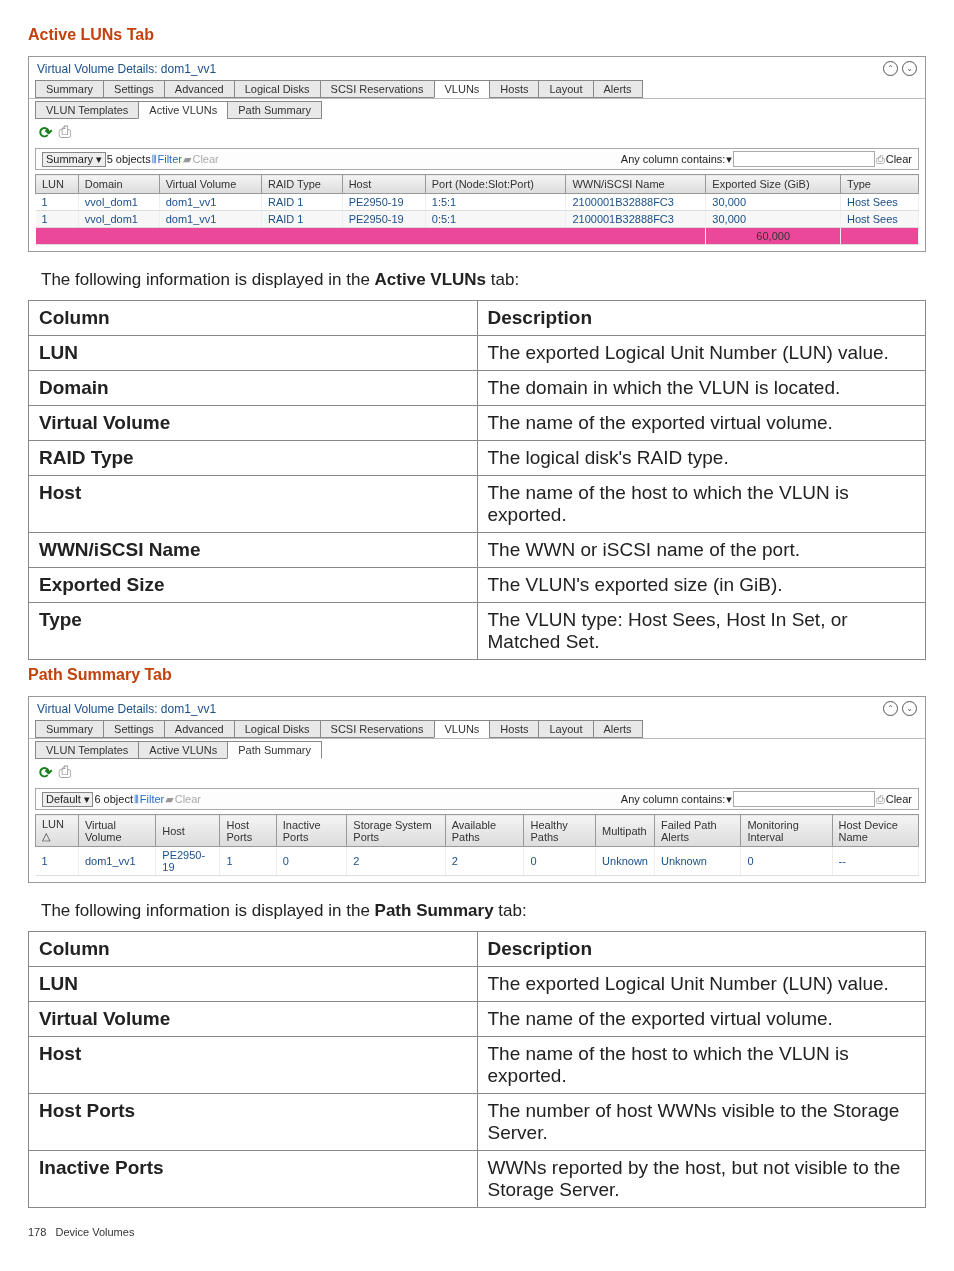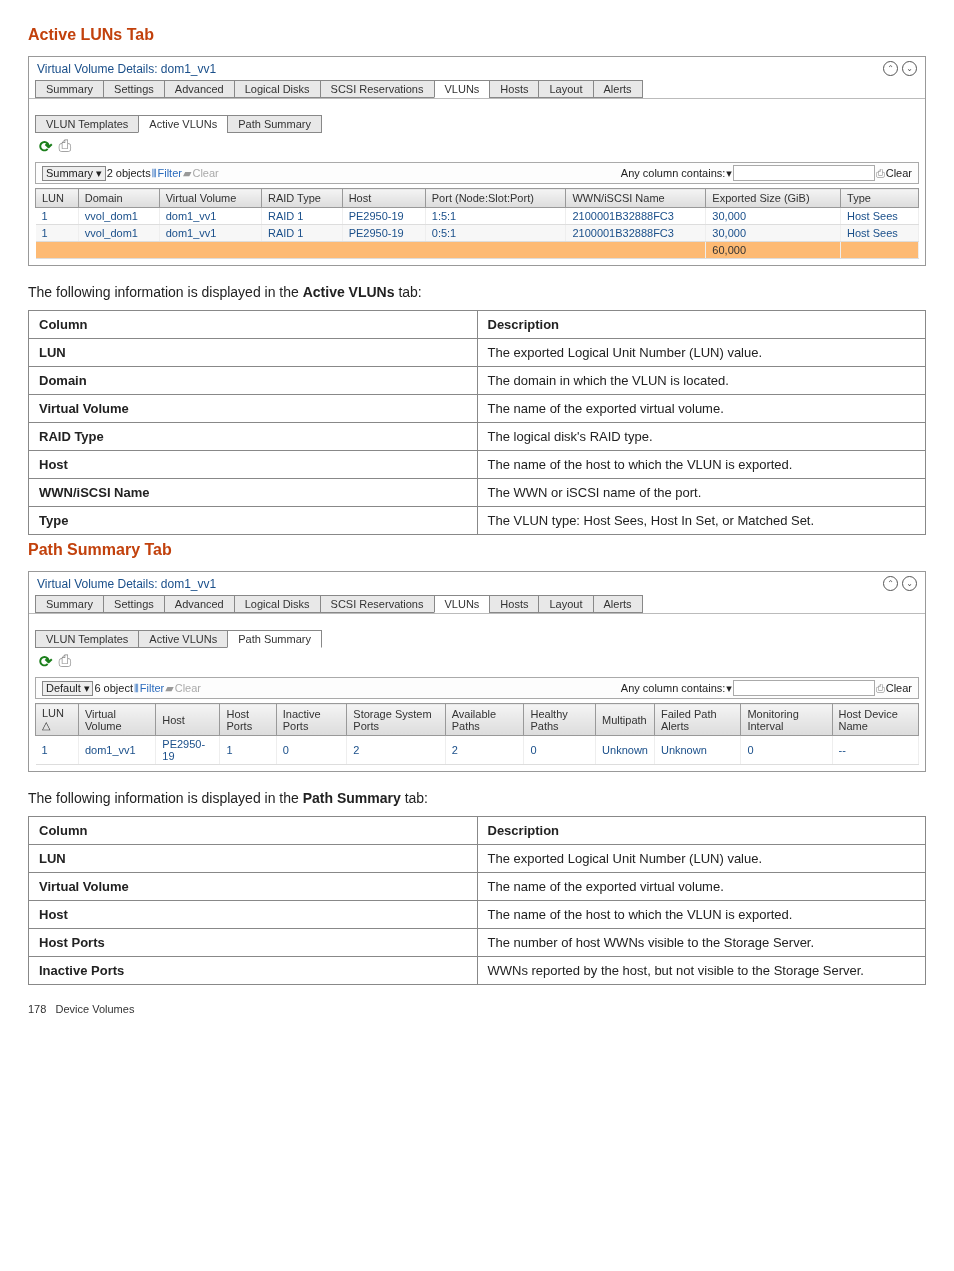--- a/index.html
+++ b/index.html
@@ -51,21 +51,21 @@
     padding: 2px 10px;
     font-size: 11px;
     color: #333;
     position: relative;
     margin-right:-1px;
   }
   .tab.active {
     background: #fff;
     border-bottom-color:#fff;
   }
-  .sub-row { border-top:1px solid #bbb; padding-top:16px;}
+  .sub-row { border-top:1px solid #bbb; padding-top:2px;}
   .toolbar-icons { padding:4px 10px; font-size:16px; display:flex; gap:6px;}
   .refresh-icon { color:#1b7f1b; font-weight:bold;}
   .print-icon { color:#888;}
   .filter-bar {
     display:flex; align-items:center;
     border:1px solid #aaa; margin:2px 6px 4px 6px;
     padding:2px 6px; font-size:11px; gap:1px;
     background:#fdfdfd;
   }
   .filter-bar .dd {
@@ -88,25 +88,25 @@
     font-weight:normal;
     color:#333;
   }
   .grid td {
     border-bottom:1px solid #ddd;
     border-right:1px solid #eee;
     padding:2px 6px;
     color:#1a4f8a;
   }
   .grid tbody tr.alt td { background:#f7f7f7;}
-  .grid tfoot td { background:#fdba74; border-top:1px solid #999; text-align:left; color:#333;}
-  .desc-intro { font-size:14px; margin:14px 0 10px 0;}
+  .grid tfoot td { background:#ec4899; border-top:1px solid #999; text-align:center; color:#333;}
+  .desc-intro { font-size:17px; margin:14px 0 10px 13px;}
   .desc-intro b { font-weight:bold;}
   table.desc {
-    width:100%; border-collapse:collapse; font-size:13px; 
+    width:100%; border-collapse:collapse; font-size:19px; 
   }
   table.desc th, table.desc td {
     border:1px solid #888; padding:6px 10px; text-align:left; vertical-align:top;
   }
   table.desc th { font-weight:bold; width:26%;}
   .page-foot { font-size:11px; color:#333; margin-top:18px;}
 </style>
 </head>
 <body>
 
@@ -136,21 +136,21 @@
         <span class="tab active">Active VLUNs</span>
         <span class="tab">Path Summary</span>
       </div>
   </div>
   <div class="toolbar-icons">
     <span class="refresh-icon">⟳</span>
     <span class="print-icon">⎙</span>
   </div>
   <div class="filter-bar">
     <span class="dd"><span>Summary</span> ▾</span>
-    <span>2 objects</span>
+    <span>5 objects</span>
     <span class="filter-icon">⦀</span>
     <span class="filter-link">Filter</span>
     <span class="broom">▰</span>
     <span style="color:#aaa">Clear</span>
     <span style="flex:1"></span>
     <span>Any column contains:</span>
     <span>▾</span>
     <span style="border:1px solid #aaa; width:140px; height:14px; background:#fff; display:inline-block"></span>
     <span style="color:#777">⎙</span>
     <span>Clear</span>
@@ -230,20 +230,24 @@
         <th>RAID Type</th>
         <td>The logical disk's RAID type.</td>
       </tr>
       <tr>
         <th>Host</th>
         <td>The name of the host to which the VLUN is exported.</td>
       </tr>
       <tr>
         <th>WWN/iSCSI Name</th>
         <td>The WWN or iSCSI name of the port.</td>
+      </tr>
+      <tr>
+        <th>Exported Size</th>
+        <td>The VLUN's exported size (in GiB).</td>
       </tr>
       <tr>
         <th>Type</th>
         <td>The VLUN type: Host Sees, Host In Set, or Matched Set.</td>
       </tr>
     </tbody>
 </table>
 
 <div class="section-title">Path Summary Tab</div>
 

